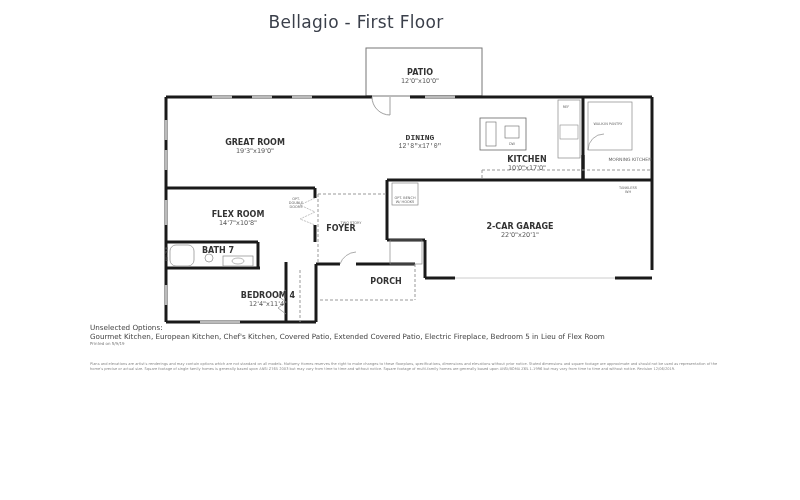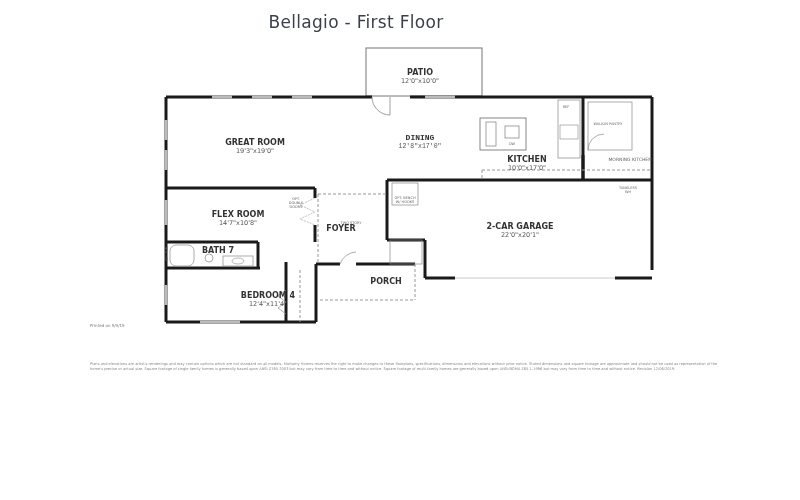--- a/index.html
+++ b/index.html
@@ -121,15 +121,17 @@
 <div class="lbl" style="left:230px;top:291px;margin-left:38px;"><span>BEDROOM 4</span><span class="dim">12'4"x11'4"</span></div>
 <div class="lbl" style="left:386px;top:277px;"><span>PORCH</span></div>
 <div class="tiny" style="left:296px;top:197px;width:18px;white-space:normal;">OPT. DOUBLE DOORS</div>
 <div class="tiny" style="left:405px;top:196px;width:24px;white-space:normal;">OPT. BENCH W/ HOOKS</div>
 <div class="tiny" style="left:628px;top:186px;width:22px;white-space:normal;">TANKLESS WH</div>
 <div class="tiny" style="left:566px;top:105px;">REF</div>
 <div class="tiny" style="left:512px;top:142px;">DW</div>
 <div class="tiny" style="left:160px;top:252px;transform:rotate(-90deg);">60" TUB</div>
 
 <div class="notes">
+  <div>Unselected Options:</div>
+  <div>Gourmet Kitchen, European Kitchen, Chef's Kitchen, Covered Patio, Extended Covered Patio, Electric Fireplace, Bedroom 5 in Lieu of Flex Room</div>
   <div class="printed">Printed on 5/9/19</div>
 </div>
 <div class="legal">Plans and elevations are artist's renderings and may contain options which are not standard on all models. Mattamy Homes reserves the right to make changes to these floorplans, specifications, dimensions and elevations without prior notice. Stated dimensions and square footage are approximate and should not be used as representation of the home's precise or actual size. Square footage of single family homes is generally based upon ANSI Z765 2003 but may vary from time to time and without notice. Square footage of multi-family homes are generally based upon ANSI/BOMA Z65.1-1996 but may vary from time to time and without notice. Revision 12/06/2019.</div>
 
 </body></html>

